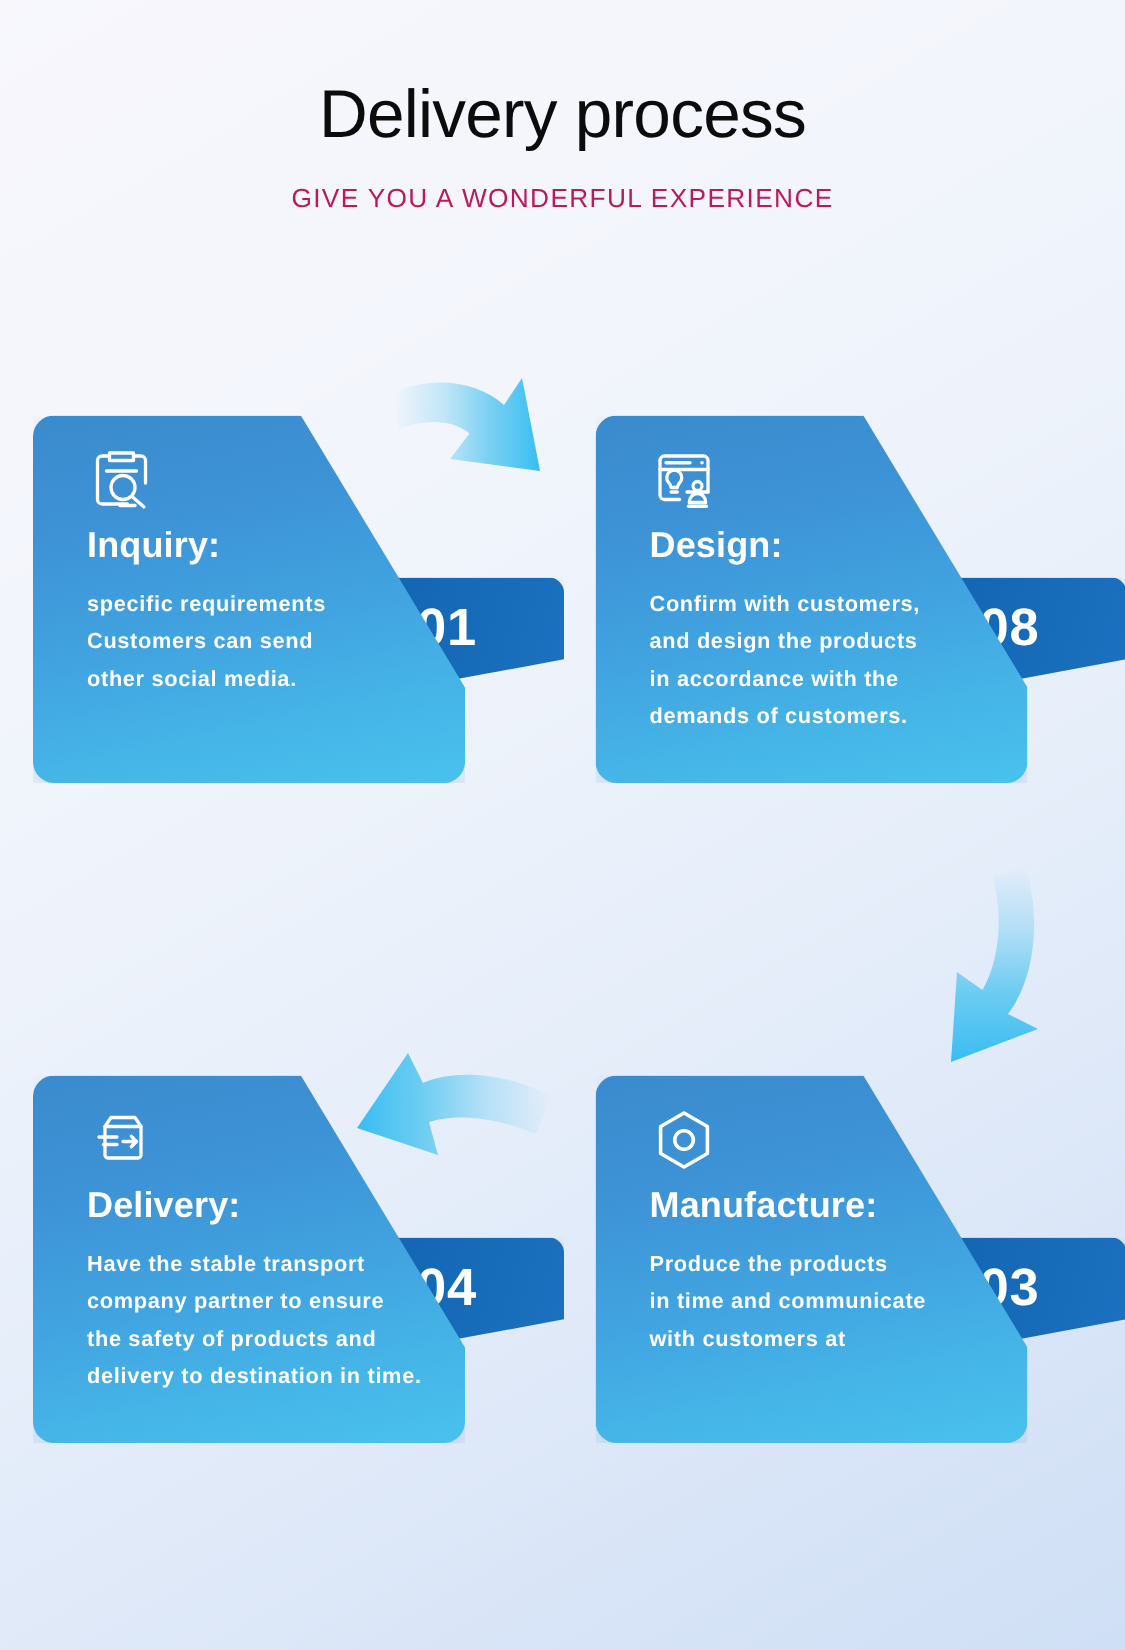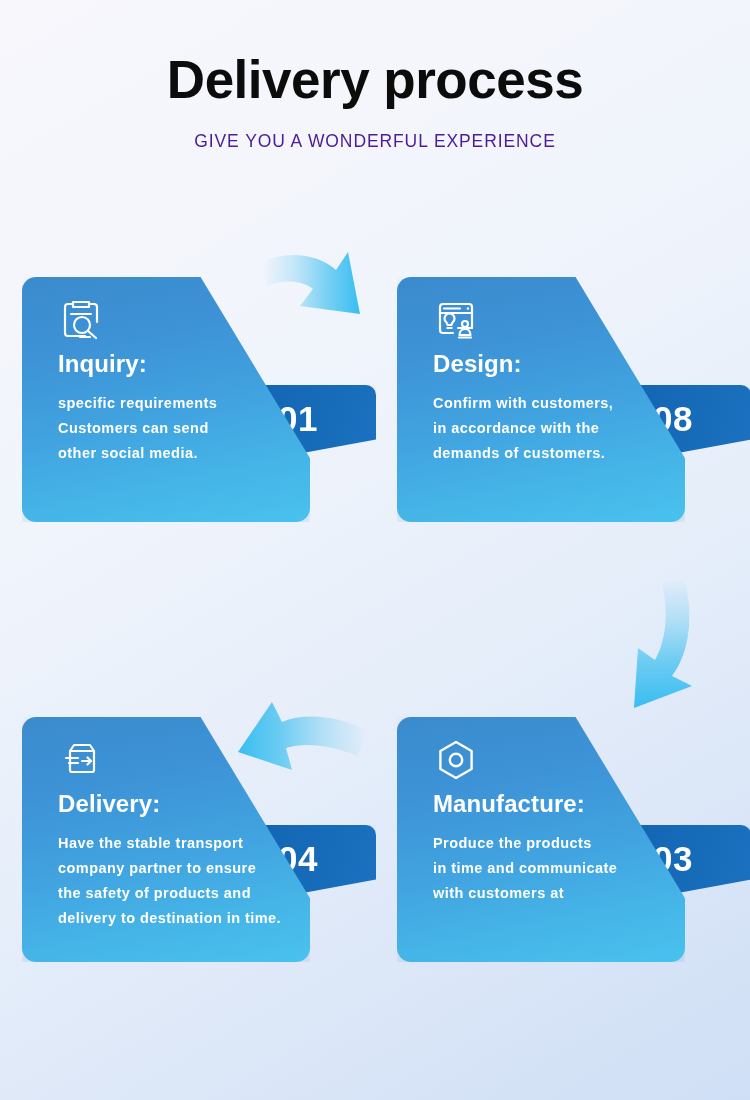--- a/index.html
+++ b/index.html
@@ -25,31 +25,31 @@
 
   
   .header {
     position: absolute;
     top: 0; left: 0;
     width: 750px;
     text-align: center;
     padding-top: 50px;
   }
   .page-title {
-    font-size: 53px;
-    font-weight: bold;
+    font-size: 45px;
+    font-weight: normal;
     color: #0c0c0c;
     letter-spacing: -0.5px;
     line-height: 1.15;
   }
   .page-subtitle {
     margin-top: 20px;
     font-size: 17.5px;
     font-weight: normal;
-    color: #4c1d95;
+    color: #be185d;
     letter-spacing: 0.9px;
   }
 
   
   .arrows {
     position: absolute;
     top: 0; left: 0;
     width: 750px;
     height: 1100px;
     pointer-events: none;
@@ -251,20 +251,21 @@
           <path d="M20 25 a5 5 0 1 0 -7 0 c1 1 1.4 2 1.4 3 h4.2 c0 -1 0.4 -2 1.4 -3 z"></path>
           <line x1="14.4" y1="31" x2="18.6" y2="31"></line>
           <circle cx="32" cy="27" r="3"></circle>
           <path d="M26.5 38 c0 -3.5 2.4 -6 5.5 -6 s5.5 2.5 5.5 6 z"></path>
           <line x1="26" y1="40.5" x2="38" y2="40.5"></line>
         </svg>
       </span>
       <div class="card-title">Design:</div>
       <div class="card-text">
         <span>Confirm with customers,</span>
+        <span>and design the products</span>
         <span>in accordance with the</span>
         <span>demands of customers.</span>
       </div>
     </div>
   </div>
 </div>
 
 <div class="card card-4">
   <div class="num-tab">
     <div class="num">04</div>

